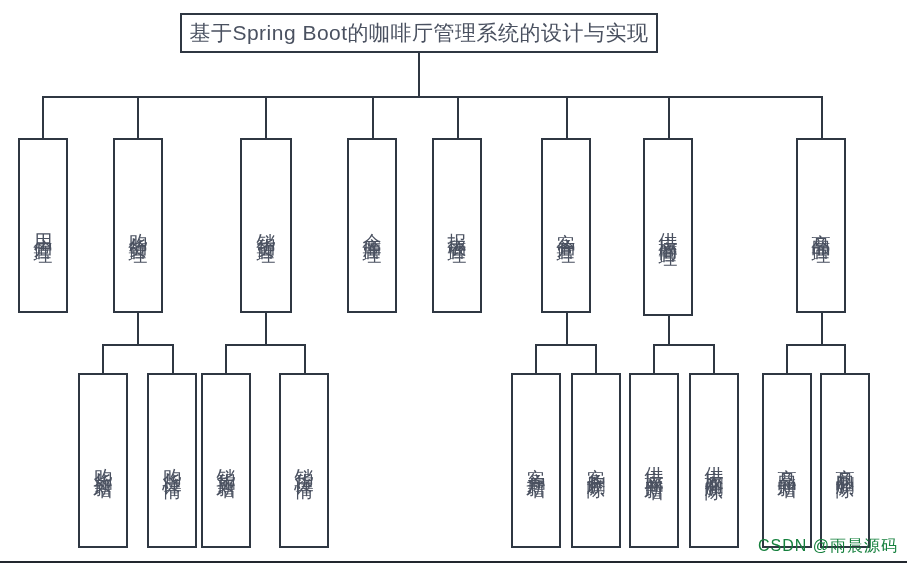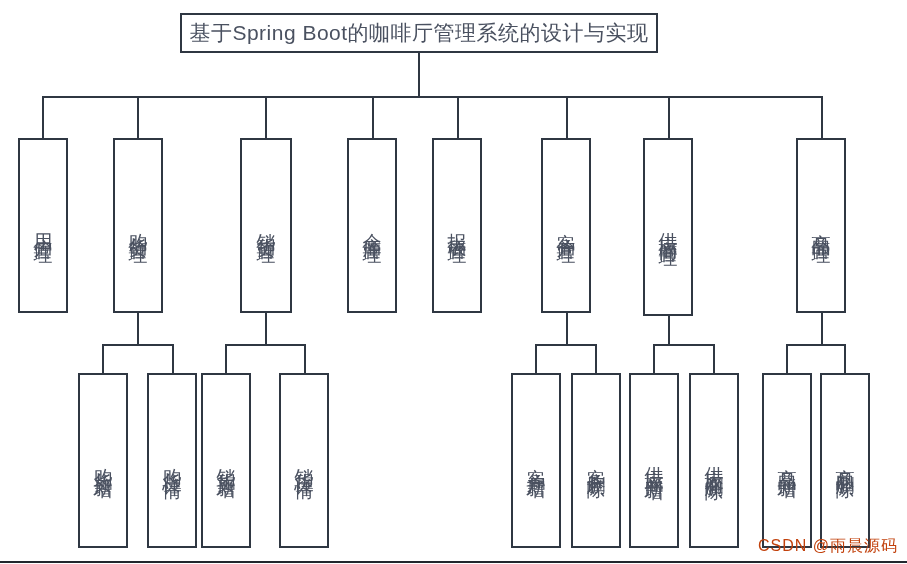--- a/index.html
+++ b/index.html
@@ -51,21 +51,21 @@
   }
   .vline{width:2px;}
   .hline{height:2px;}
 
   
   #watermark{
     position:absolute;
     left:758px;
     top:536px;
     font-size:16px;
-    color:#c2410c;
+    color:#15803d;
     letter-spacing:1px;
     white-space:nowrap;
     pointer-events:none;
   }
   
   #bottom-rule{
     position:absolute;
     left:0;
     top:561px;
     width:907px;

